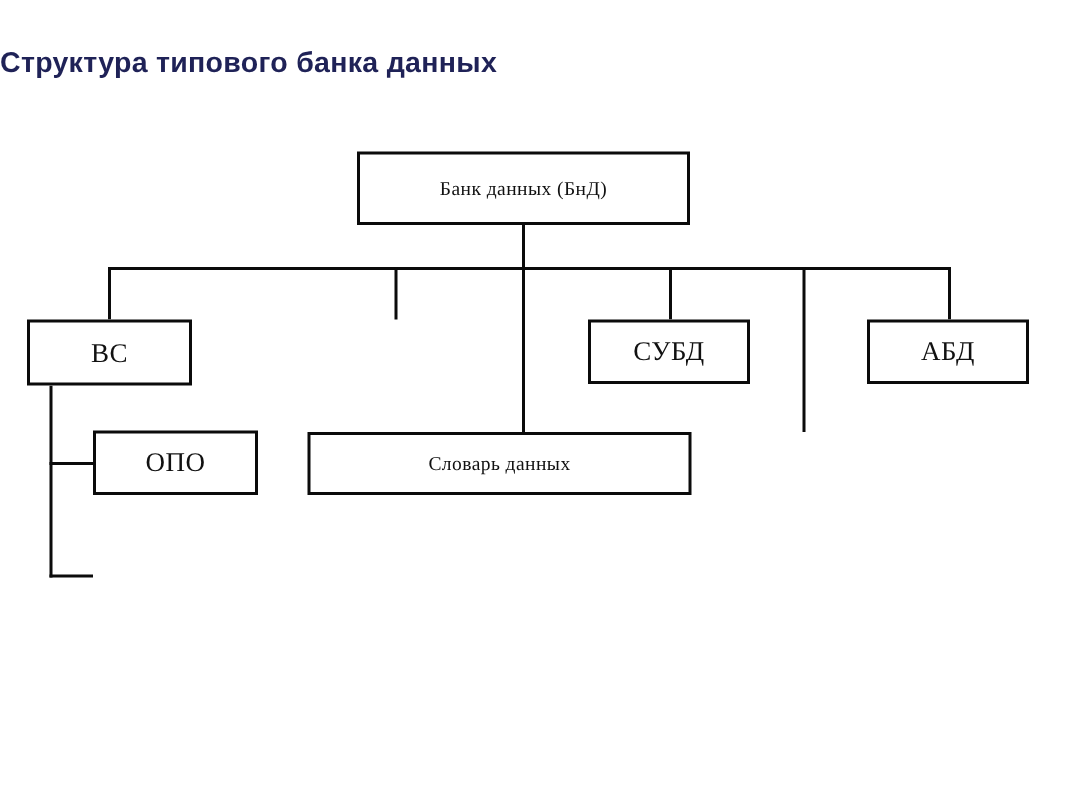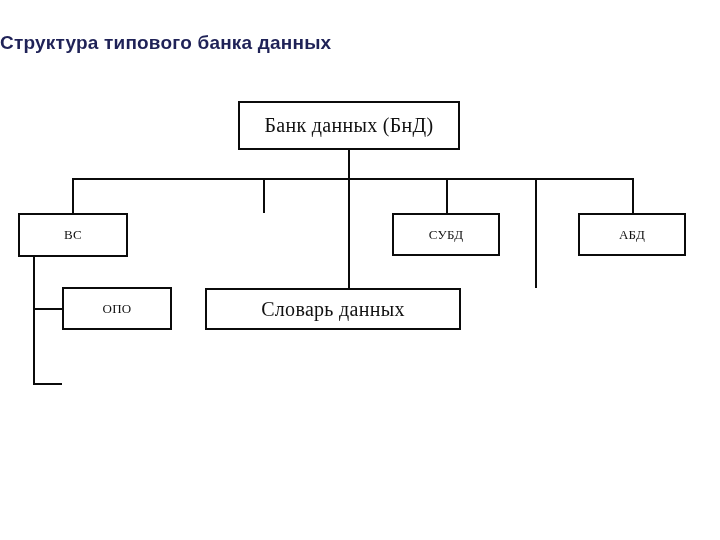--- a/index.html
+++ b/index.html
@@ -40,30 +40,30 @@
   }
   .node {
     position: absolute;
     box-sizing: border-box;
     border: 2px solid #0b0b0b;
     background: #ffffff;
     display: flex;
     align-items: center;
     justify-content: center;
     font-family: "Liberation Serif", serif;
-    font-size: 13px;
+    font-size: 18px;
     color: #111111;
     letter-spacing: 0.3px;
     z-index: 2;
   }
   .node.root {
     font-size: 16px;
   }
   .node.wide {
-    font-size: 20px;
+    font-size: 13px;
   }
   .edge {
     position: absolute;
     background: #0b0b0b;
     z-index: 1;
   }
   .edge.h { height: 2px; }
   .edge.v { width: 2px; }
 </style>
 </head>

